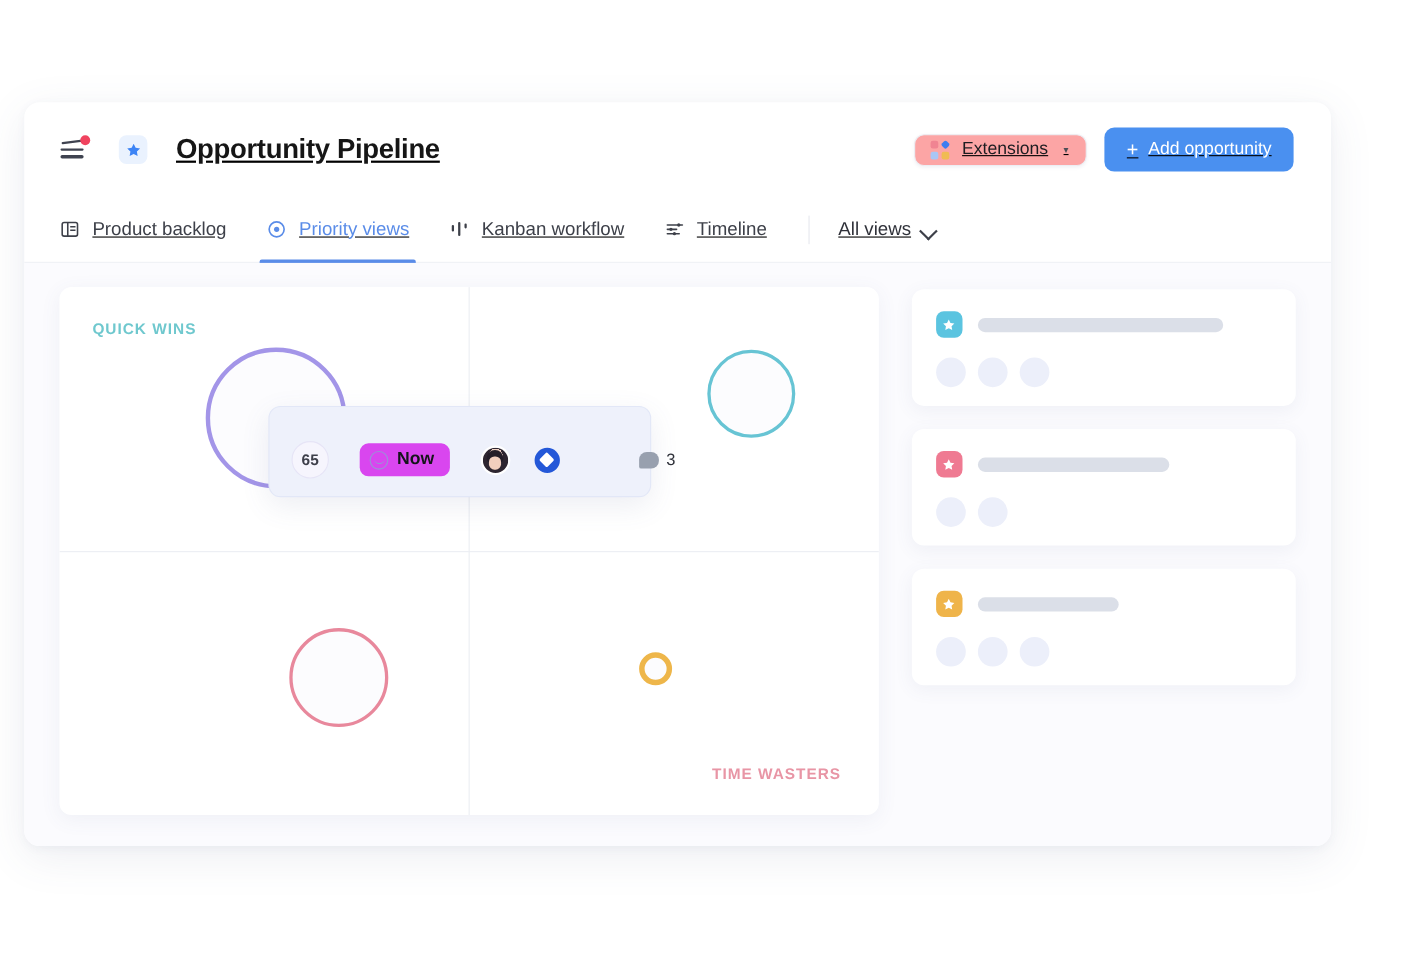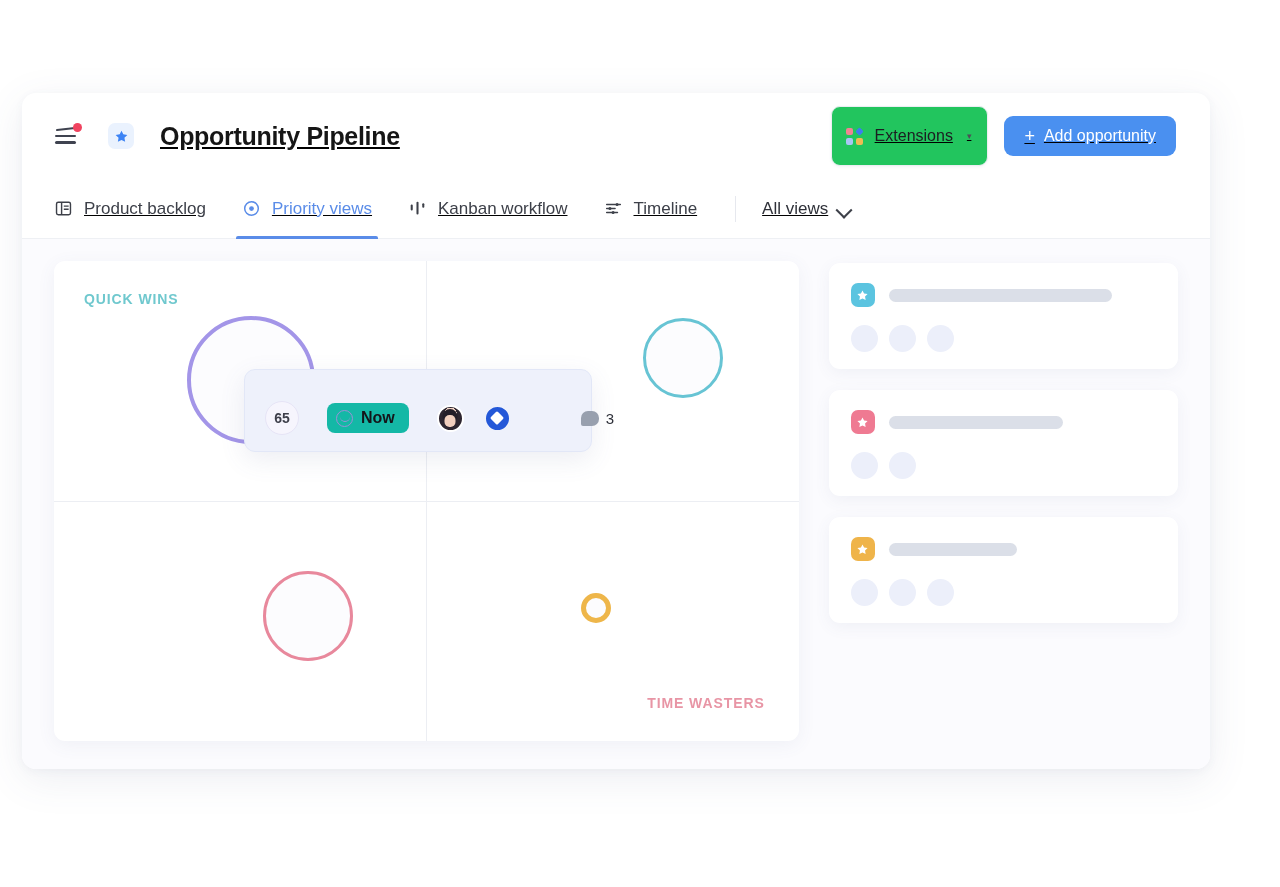--- a/index.html
+++ b/index.html
@@ -95,23 +95,23 @@
     margin-left: auto;
     display: flex;
     align-items: center;
     gap: 16px;
   }
 
   .extensions-btn {
     display: flex;
     align-items: center;
     gap: 12px;
-    height: 60px;
+    height: 29px;
     padding: 0 16px 0 14px;
-    background: #22c55e;
+    background: #fca5a5;
     border: 1px solid #eceef3;
     border-radius: 9px;
     box-shadow: 0 1px 3px rgba(80,90,130,0.07);
     cursor: pointer;
   }
   .ext-label {
     font-size: 16px;
     color: #1c1d21;
     font-weight: 500;
     white-space: nowrap;
@@ -317,21 +317,21 @@
     background: #f6f5fd;
     border: 1px solid #e6e4f6;
     display: flex; align-items: center; justify-content: center;
     font-size: 14px; font-weight: bold; color: #3d3f4a;
     flex: none;
   }
   .now-chip {
     display: flex; align-items: center; gap: 8px;
     height: 30px;
     padding: 0 14px 0 9px;
-    background: #14b8a6;
+    background: #d946ef;
     border-radius: 8px;
     flex: none;
   }
   .now-chip .ic {
     width: 17px; height: 17px;
     border-radius: 50%;
     border: 1.8px solid #9b90d8;
     position: relative;
   }
   .now-chip .ic::after {

